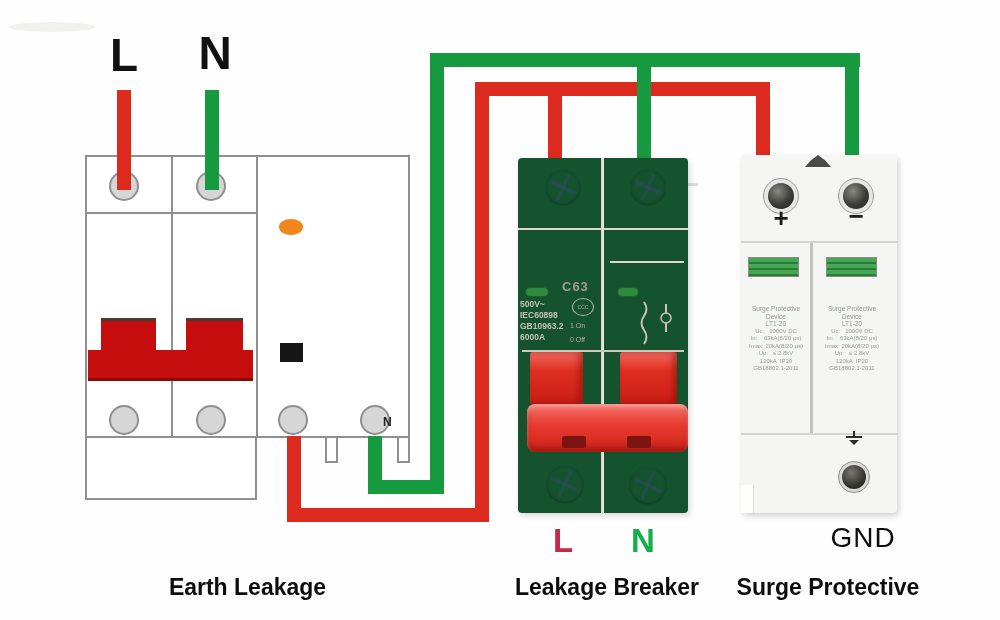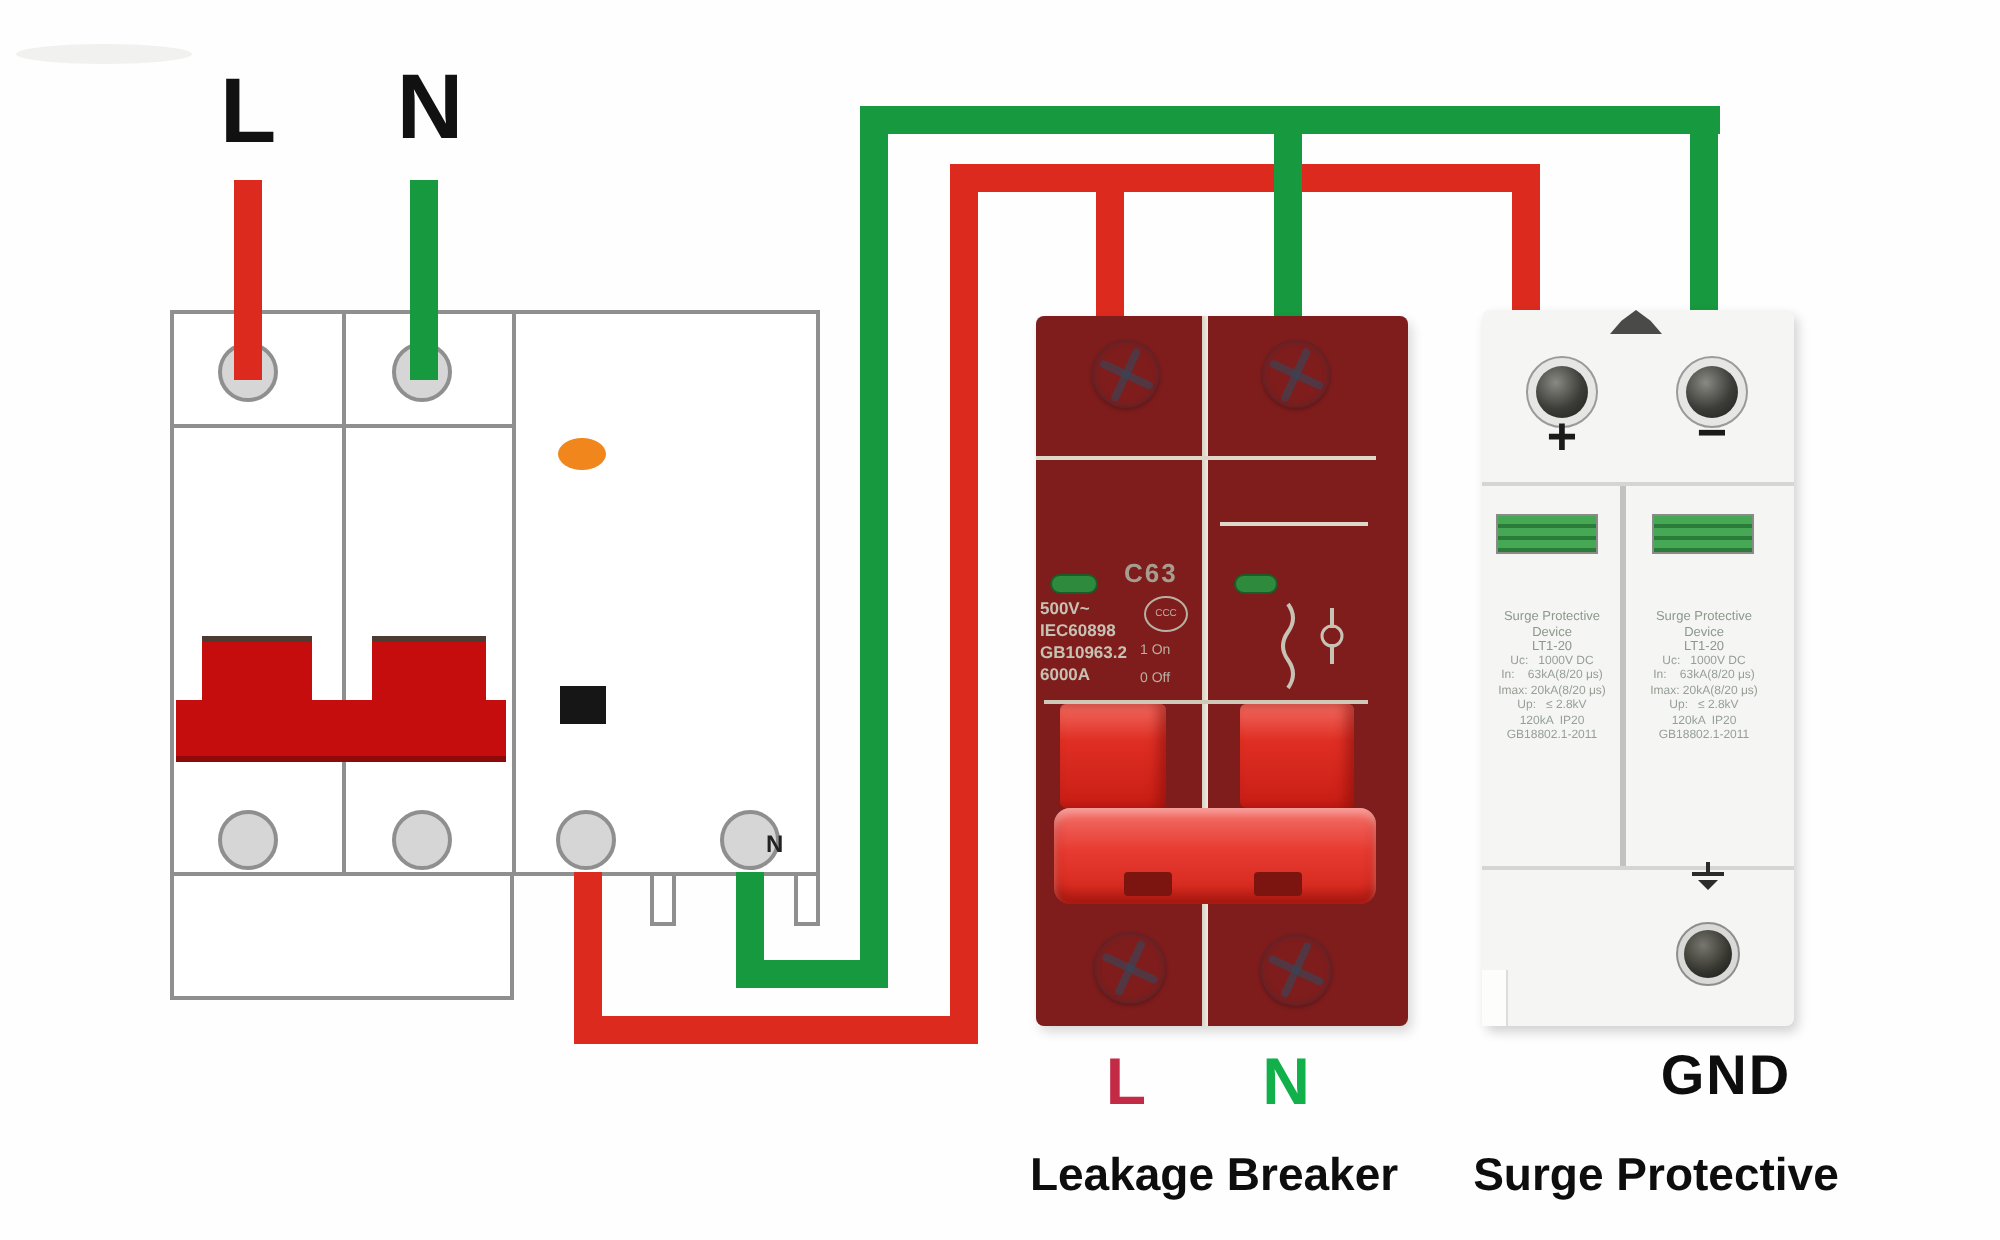--- a/index.html
+++ b/index.html
@@ -23,22 +23,22 @@
           background:var(--handle-red,#c60d0d);border-bottom:3px solid #8e0a0a;box-sizing:border-box;}
   #el-led{position:absolute;left:192px;top:62px;width:24px;height:16px;border-radius:50%;
           background:var(--indicator-orange,#f0861c);}
   #el-btn{position:absolute;left:193px;top:186px;width:23px;height:19px;background:#161616;}
   #el-nlabel{position:absolute;left:296px;top:258px;font-size:12px;font-weight:bold;color:#222;}
   #el-box{left:85px;top:436px;width:172px;height:64px;border:2px solid #8f8f8f;background:#fff;
           box-sizing:border-box;z-index:4;}
   .el-foot{position:absolute;width:13px;height:25px;border:2px solid #8f8f8f;border-top:none;
            background:#fff;box-sizing:border-box;z-index:4;}
   
-  #cb{left:518px;top:158px;width:170px;height:355px;background:#7f1d1d;border-radius:4px;
-      box-shadow:2px 3px 6px rgba(0,0,0,.15);z-index:4;padding-left:16px;}
+  #cb{left:518px;top:158px;width:170px;height:355px;background:#14532d;border-radius:4px;
+      box-shadow:2px 3px 6px rgba(0,0,0,.15);z-index:4;}
   .cb-seam{position:absolute;left:83px;top:0;width:3px;height:355px;
            background:linear-gradient(90deg,#d8d2c4,#efece2);}
   .cb-hline{position:absolute;background:#ddd8ca;height:2px;}
   .screw{position:absolute;border-radius:50%;
          background:radial-gradient(circle at 35% 32%,#eef4f6,#a9c6d3 38%,#628699 72%,#4a6а7c 95%,#446173);
          box-shadow:inset 0 0 3px rgba(30,50,65,.6),0 1px 2px rgba(0,0,0,.25);}
   .screw::before,.screw::after{content:"";position:absolute;left:45%;top:8%;width:12%;height:84%;
          background:rgba(45,75,95,.55);border-radius:2px;}
   .screw::before{transform:rotate(25deg);} .screw::after{transform:rotate(-65deg);}
   .cb-oval{position:absolute;height:10px;border-radius:6px;background:#2e8b3e;border:1px solid #1c5c28;box-sizing:border-box;}
@@ -75,21 +75,21 @@
   .spd-text div:nth-child(-n+3){font-size:6.5px;color:#8d998d;}
   #spd-notch{position:absolute;left:0;top:330px;width:12px;height:28px;background:#fdfdfb;border-right:1px solid #ddddda;}
   .spd-gnd-term{position:absolute;left:97px;top:306px;width:32px;height:32px;border-radius:50%;background:#d9d9d7;
             border:1px solid #8e8e8c;box-sizing:border-box;}
   .spd-gnd-term::before{content:"";position:absolute;left:3px;top:3px;right:3px;bottom:3px;border-radius:50%;
             background:radial-gradient(circle at 40% 32%,#77776f,#35352f 60%,#191917);}
   
   .big-lbl{position:absolute;font-weight:bold;color:#111;font-size:46px;text-align:center;z-index:6;}
   .mid-lbl{position:absolute;font-weight:bold;font-size:33px;text-align:center;z-index:6;}
   .mid-lbl.live{color:var(--label-live,#c22a46);} .mid-lbl.neutral{color:var(--label-neutral,#12b04a);}
-  #gnd-lbl{position:absolute;font-weight:bold;font-size:28px;color:#0d0d0d;text-align:center;
+  #gnd-lbl{position:absolute;font-weight:normal;font-size:28px;color:#0d0d0d;text-align:center;
            letter-spacing:1px;z-index:6;}
   .caption{position:absolute;top:574px;font-weight:bold;font-size:23px;color:#0d0d0d;text-align:center;z-index:6;}
   #smudge{position:absolute;left:8px;top:22px;width:88px;height:10px;border-radius:50%;background:#f1f1ef;}
 </style>
 </head>
 <body>
 
 <div id="canvas">
 
   <div id="smudge"></div>
@@ -208,16 +208,17 @@
     <svg class="abs" style="left:103px;top:276px;" width="20" height="18" viewBox="0 0 20 18">
       <rect x="9" y="0" width="2" height="5" fill="#2b2b29"></rect>
       <rect x="2" y="5" width="16" height="2" fill="#2b2b29"></rect>
       <polygon points="5,9 15,9 10,14" fill="#2b2b29"></polygon>
     </svg>
     <div class="spd-gnd-term"></div>
     <div id="spd-notch"></div>
   </div>
   <div id="gnd-lbl" style="left:816px;top:522px;width:94px;">GND</div>
 
+  <div class="caption" style="left:140px;width:215px;">Earth Leakage</div>
   <div class="caption" style="left:500px;width:214px;">Leakage Breaker</div>
   <div class="caption" style="left:720px;width:216px;">Surge Protective</div>
 
 </div>
 
 </body></html>

